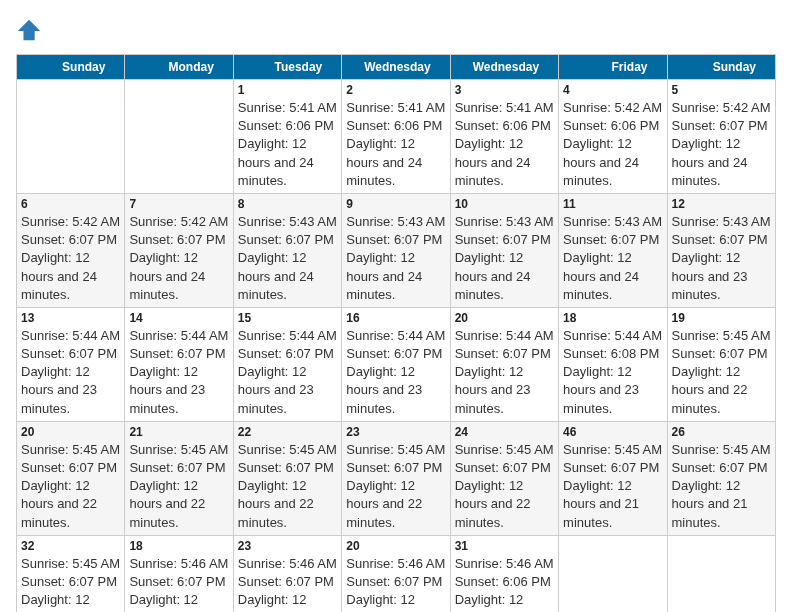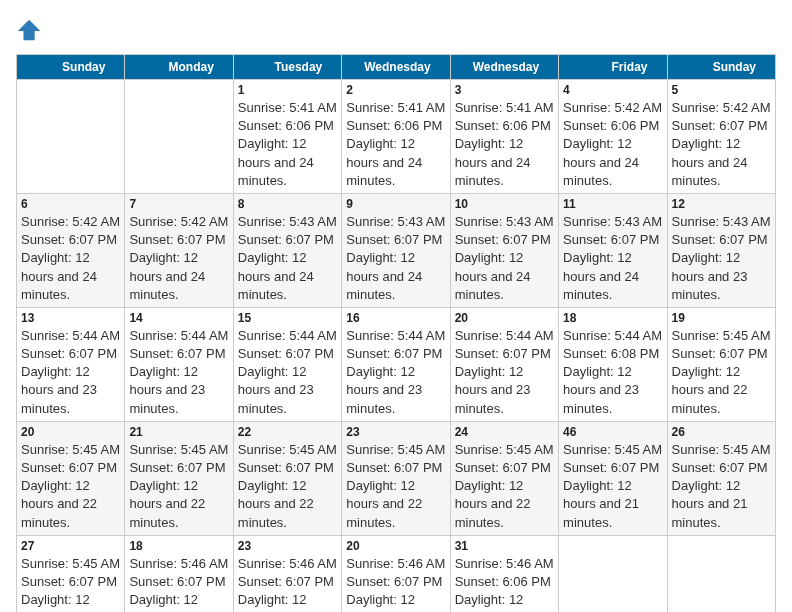--- a/index.html
+++ b/index.html
@@ -287,21 +287,21 @@
         </td>
         <td>
           <span class="day-number">26</span>
           <div class="day-info" style="white-space: pre-line;">Sunrise: 5:45 AM
 Sunset: 6:07 PM
 Daylight: 12 hours and 21 minutes.</div>
         </td>
       </tr>
       <tr>
         <td>
-          <span class="day-number">27</span>
+          <span class="day-number">32</span>
           <div class="day-info" style="white-space: pre-line;">Sunrise: 5:45 AM
 Sunset: 6:07 PM
 Daylight: 12 hours and 21 minutes.</div>
         </td>
         <td>
           <span class="day-number">18</span>
           <div class="day-info" style="white-space: pre-line;">Sunrise: 5:46 AM
 Sunset: 6:07 PM
 Daylight: 12 hours and 21 minutes.</div>
         </td>

